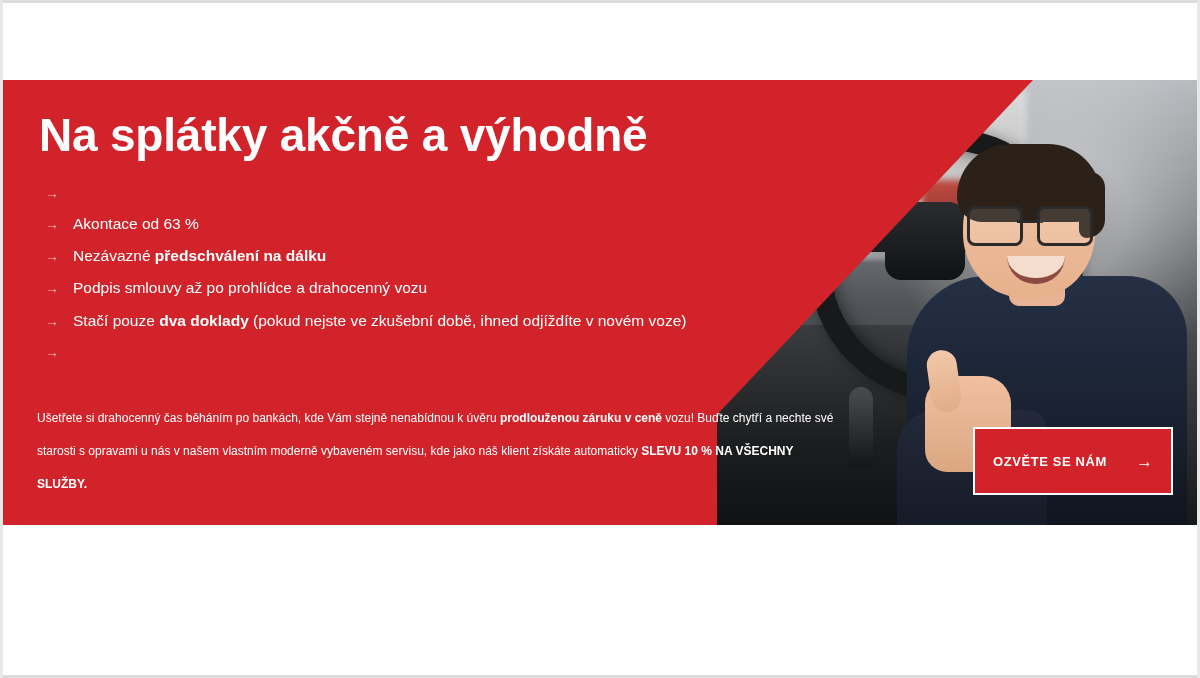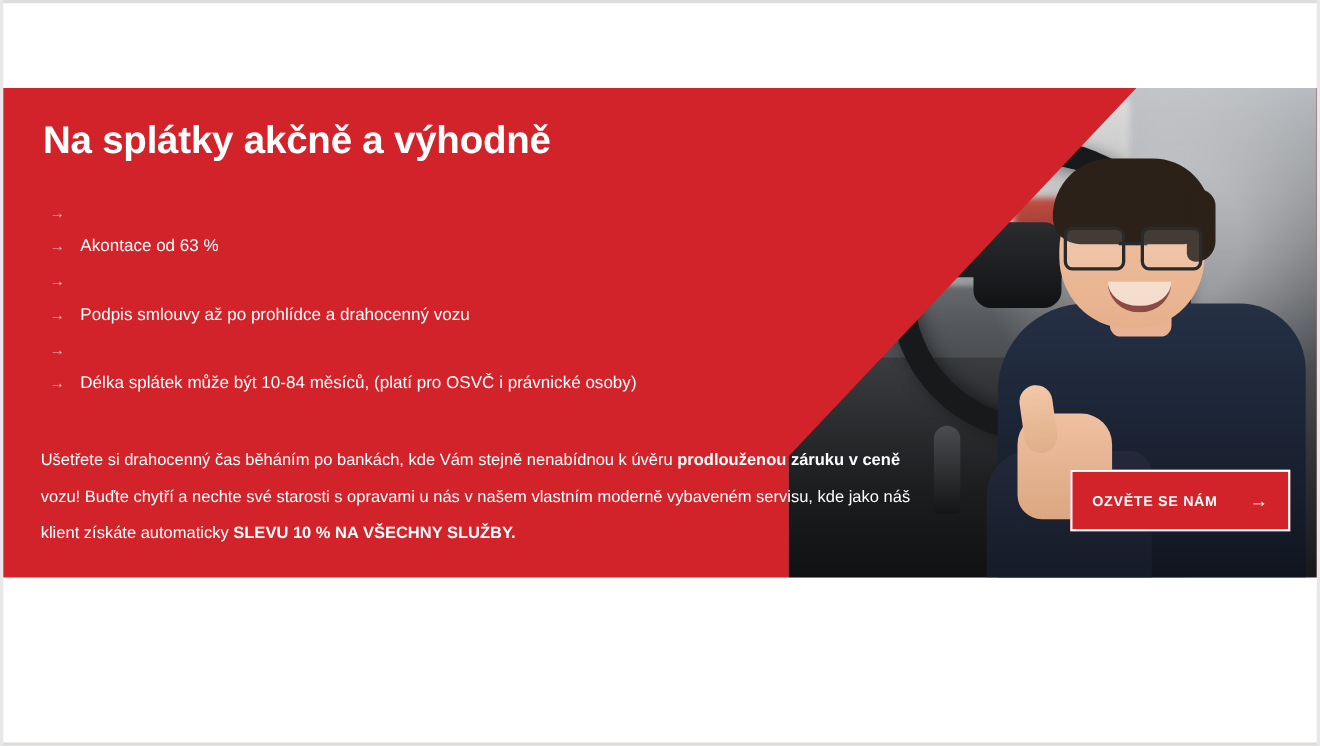--- a/index.html
+++ b/index.html
@@ -253,21 +253,21 @@
     left: 0; top: 0;
     width: 900px;
     height: 445px;
     z-index: 5;
   }
   .headline {
     position: absolute;
     left: 36px;
     top: 28px;
     color: #ffffff;
-    font-size: 35px;
+    font-size: 46px;
     font-weight: bold;
     letter-spacing: -0.2px;
     white-space: nowrap;
   }
 
   .bullets {
     position: absolute;
     left: 42px;
     top: 105px;
     width: 780px;
@@ -289,31 +289,31 @@
   }
   .bullet .btext { white-space: nowrap; }
   .bullet b { font-weight: bold; }
 
   .paragraph {
     position: absolute;
     left: 34px;
     top: 322px;
     width: 800px;
     color: #ffffff;
-    font-size: 15px;
+    font-size: 12px;
     line-height: 33px;
   }
   .paragraph b { font-weight: bold; }
 
   .cta {
     position: absolute;
     right: 24px;
     top: 347px;
     width: 200px;
-    height: 56px;
+    height: 68px;
     background: #d2232a;
     border: 2px solid #ffffff;
     color: #ffffff;
     display: flex;
     align-items: center;
     justify-content: space-between;
     padding: 0 18px;
     box-sizing: border-box;
     z-index: 9;
     cursor: pointer;
@@ -374,31 +374,32 @@
       <div class="bullets">
         <div class="bullet">
           <span class="arrow">→</span>
         </div>
         <div class="bullet">
           <span class="arrow">→</span>
           <span class="btext"><span>Akontace od 63 %</span></span>
         </div>
         <div class="bullet">
           <span class="arrow">→</span>
+          <span class="btext"><span>Nezávazné </span><b>předschválení na dálku</b></span>
         </div>
         <div class="bullet">
           <span class="arrow">→</span>
           <span class="btext"><span>Podpis smlouvy až po prohlídce a drahocenný vozu</span></span>
         </div>
         <div class="bullet">
           <span class="arrow">→</span>
-        </div>
-        <div class="bullet">
-          <span class="arrow">→</span>
-          <span class="btext"><span>Délka splátek může být 10-84 měsíců, (platí pro OSVČ i právnické osoby)</span></span>
+          <span class="btext"><span>Stačí pouze </span><b>dva doklady</b><span> (pokud nejste ve zkušební době, ihned odjíždíte v novém voze)</span></span>
+        </div>
+        <div class="bullet">
+          <span class="arrow">→</span>
         </div>
       </div>
 
       <div class="paragraph"><span>Ušetřete si drahocenný čas běháním po bankách, kde Vám stejně nenabídnou k úvěru </span><b>prodlouženou záruku v ceně</b><span> vozu! Buďte chytří a nechte své starosti s opravami u nás v našem vlastním moderně vybaveném servisu, kde jako náš klient získáte automaticky </span><b>SLEVU 10 % NA VŠECHNY SLUŽBY.</b></div>
     </div>
 
     <div class="cta">
       <span class="cta-label">OZVĚTE SE NÁM</span>
       <span class="cta-arrow">→</span>
     </div>

